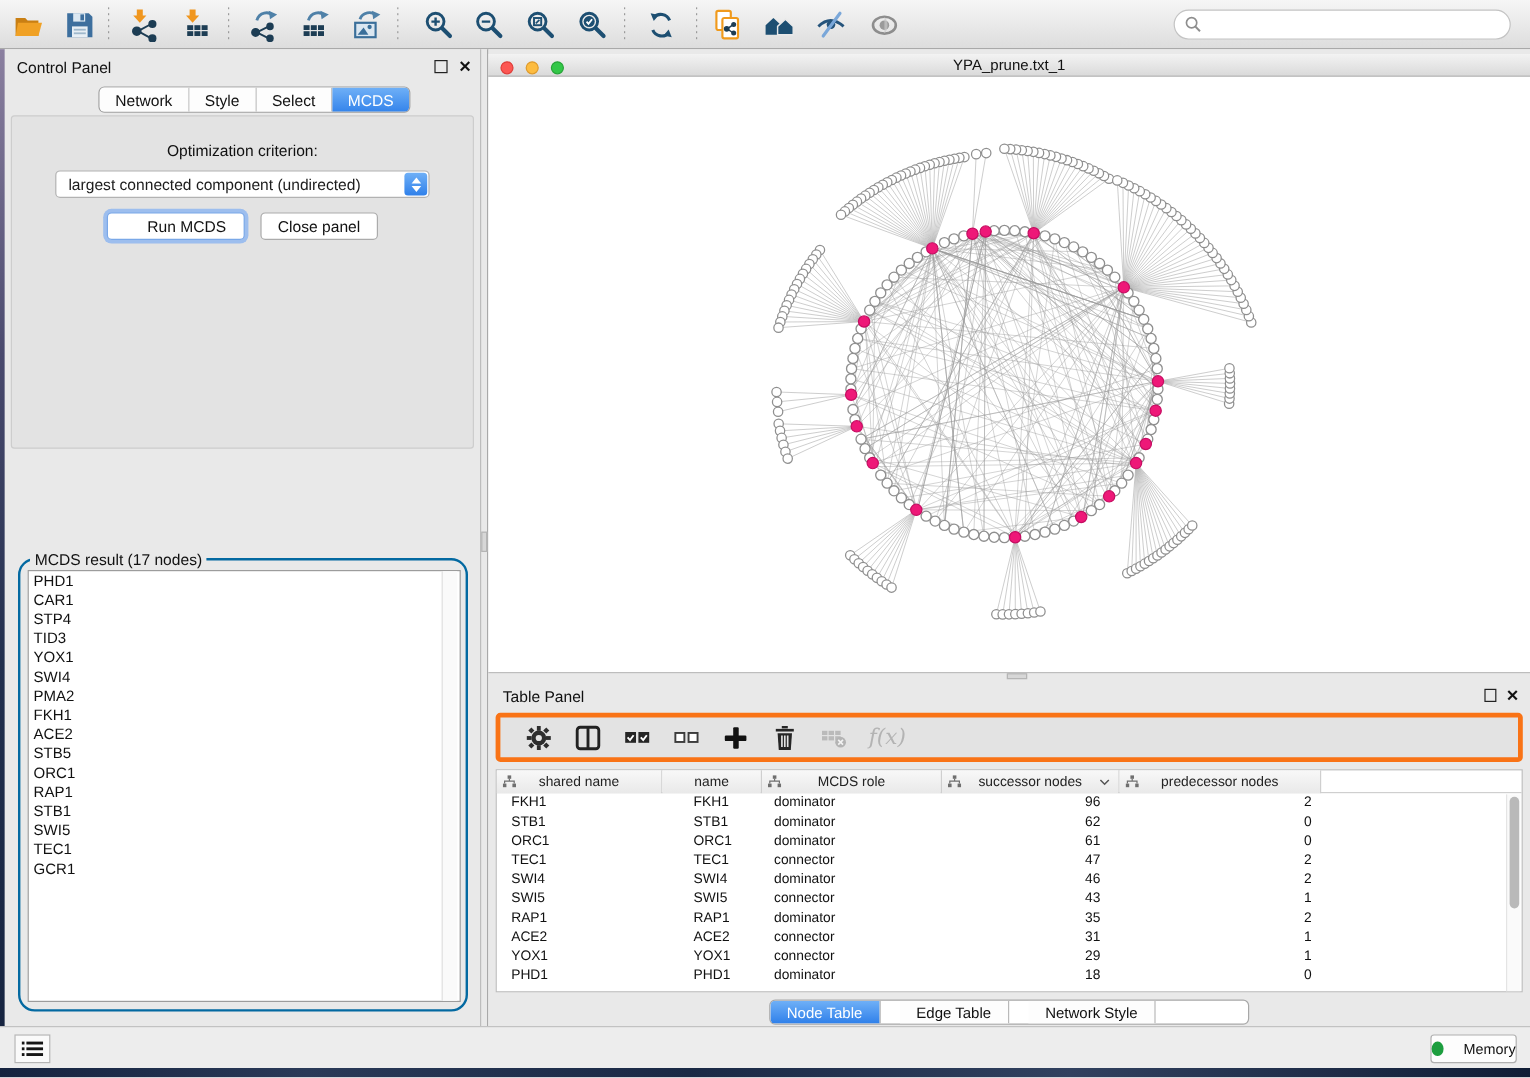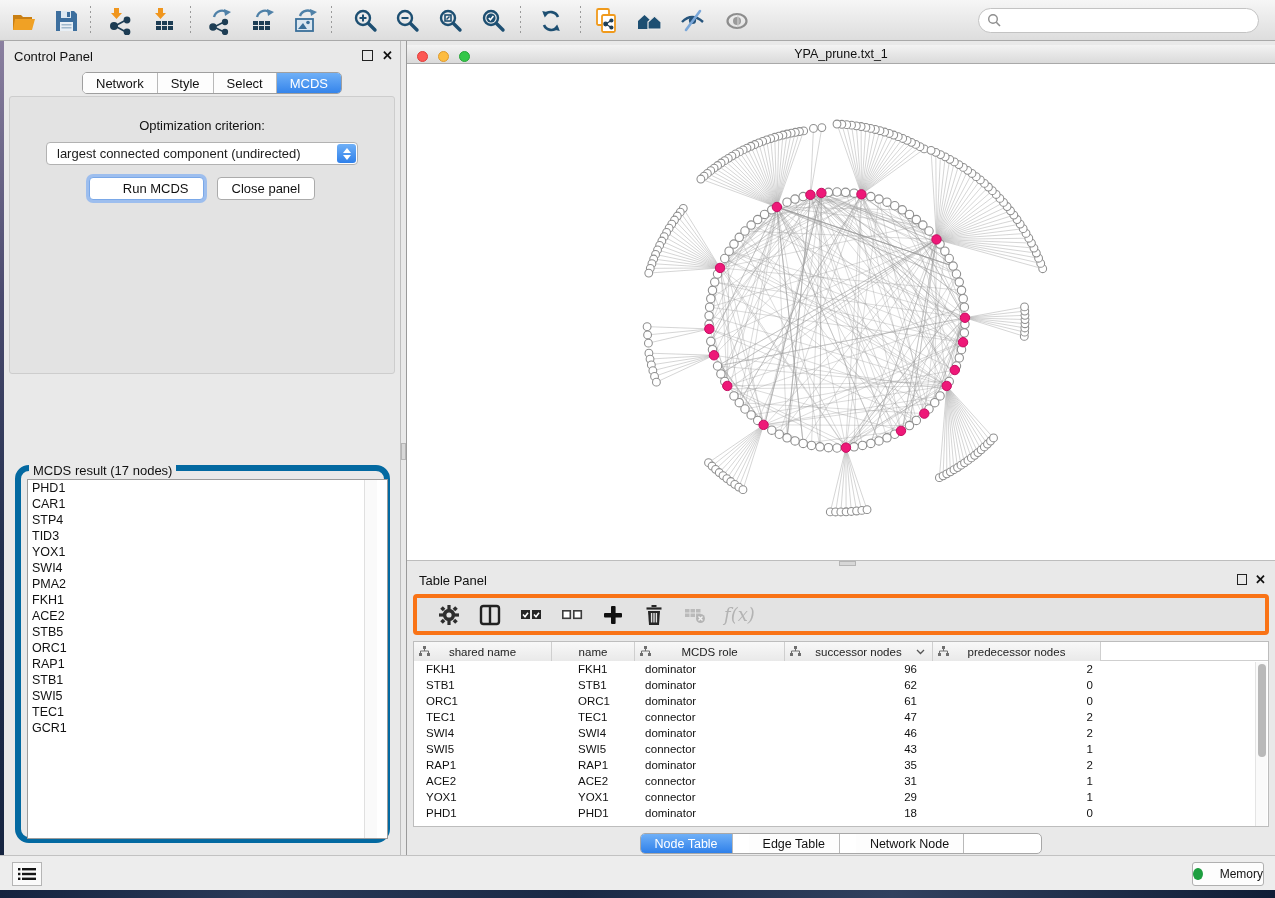--- a/index.html
+++ b/index.html
@@ -36,21 +36,21 @@
   .cp-content { position:absolute; left:5px; top:55px; width:386px; height:278px; background:#e3e3e3; border:1px solid #cdcdcd; border-radius:3px; }
   .opt-label { margin-top:21px; text-align:center; font-size:13px; color:#111; }
   .cp-select { position:relative; margin:9px auto 0 auto; width:312px; height:23px; background:#fff; border:1px solid #b2b2b2; border-radius:4px; font-size:13px; line-height:21px; padding-left:10px; }
   .cp-select .stepper { position:absolute; right:1px; top:1px; width:19px; height:19px; border-radius:3px;
     background:linear-gradient(#6fb0f7,#2f80ea); display:flex; flex-direction:column; align-items:center; justify-content:center; gap:2px; }
   .stepper .up { width:0; height:0; border-left:4px solid transparent; border-right:4px solid transparent; border-bottom:5px solid #fff; }
   .stepper .down { width:0; height:0; border-left:4px solid transparent; border-right:4px solid transparent; border-top:5px solid #fff; }
   .cp-buttons { margin-top:12px; display:flex; justify-content:center; gap:13px; }
   .btn { font-size:13px; font-family:"Liberation Sans",sans-serif; background:#fff; border:1px solid #ababab; border-radius:4px; padding:3px 14px; color:#111; }
   .btn.focused { box-shadow:0 0 0 3px rgba(110,165,245,.6); border-color:#7aa8e8;padding-left:33px; }
-  .mcds-group { position:absolute; left:11px; top:424px; width:375px; height:378px; border:6px solid #0369a1; border-radius:14px; }
+  .mcds-group { position:absolute; left:11px; top:424px; width:375px; height:378px; border:2px solid #0369a1; border-radius:14px; }
   .mcds-legend { position:absolute; left:8px; top:-8px; background:#e9e9e9; padding:0 4px; font-size:13px; color:#111; }
   .mcds-list { position:absolute; left:6px; top:8px; width:361px; height:360px; background:#fff; border:1px solid #9c9c9c; overflow:hidden; }
   .mcds-scroll { position:absolute; right:0; top:0; width:13px; height:100%; background:#fafafa; border-left:1px solid #e0e0e0; }
   .list-item { font-size:12.5px; line-height:16px; padding-left:4px; color:#111; }
 
   
   .v-splitter { position:absolute; left:400px; top:41px; width:7px; height:814px; background:#e9e9e9; border-left:1px solid #bdbdbd; border-right:1px solid #9a9a9a; }
   .v-handle { position:absolute; left:0px; top:402px; width:5px; height:17px; background:#d7d7d7; border:1px solid #b5b5b5; }
 
   
@@ -1125,21 +1125,21 @@
           </div>
         <div class="tscroll">
             <div class="tthumb"></div>
           </div>
       </div>
 
       <div class="bottom-tabs">
         <div class="bt-group">
           <div class="b-tab active">Node Table</div>
           <div class="b-tab">Edge Table</div>
-          <div class="b-tab">Network Node</div>
+          <div class="b-tab">Network Style</div>
           <div class="b-tab">Motifs</div>
         </div>
       </div>
     </div>
   </div>
 
   <div class="footer">
     <div class="foot-btn">
       <svg width="18" height="14" viewBox="0 0 18 14">
         <g fill="#151515">

